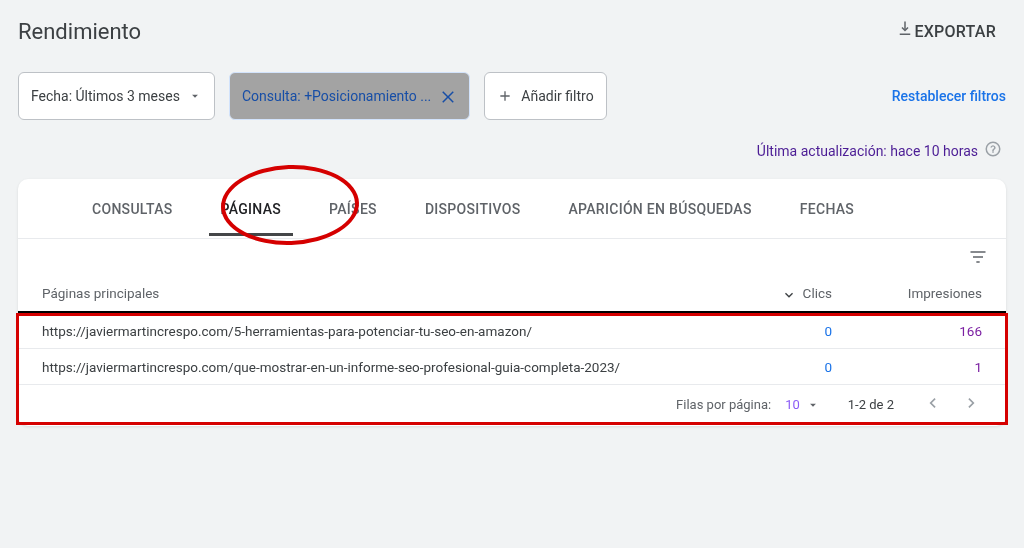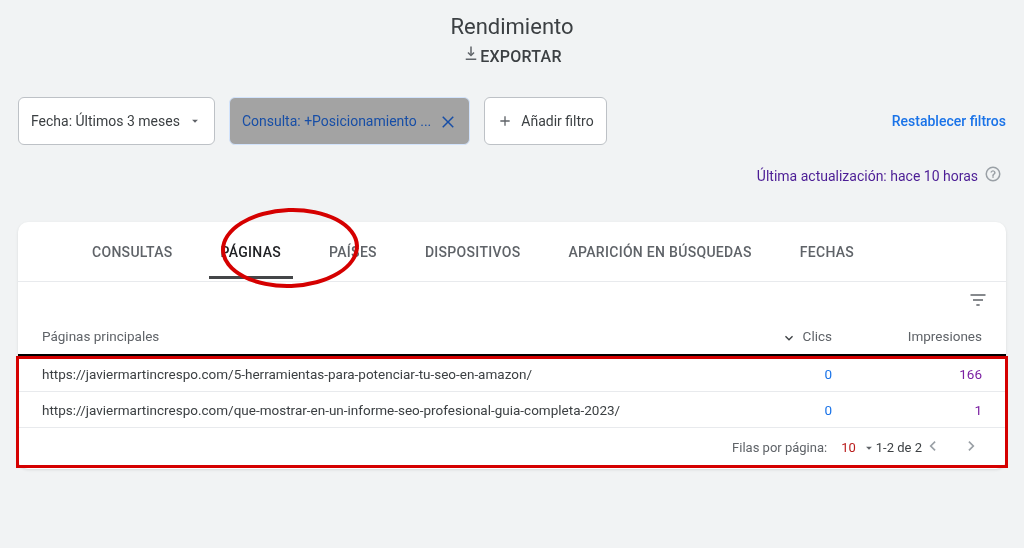--- a/index.html
+++ b/index.html
@@ -13,21 +13,20 @@
     overflow: hidden;
   }
   .page { padding: 0 18px; }
 
   
   .header-row {
     display: flex;
     justify-content: space-between;
     align-items: center;
     padding: 14px 0 8px;
-    flex-direction: column;
   }
   .page-title {
     font-size: 22px;
     color: #3c4043;
     font-weight: 400;
   }
   .export-btn {
     display: flex;
     align-items: center;
     font-size: 16px;
@@ -92,21 +91,20 @@
   }
   .last-updated svg { width: 18px; height: 18px; fill:#9aa0a6; }
 
   
   .card {
     background: #fff;
     border-radius: 10px;
     box-shadow: 0 1px 3px rgba(0,0,0,.1);
     padding: 0;
     position: relative;
-    margin-top: 18px;
   }
   .tabs {
     display: flex;
     align-items: center;
     gap: 40px;
     padding: 0 70px;
     height: 60px;
     border-bottom: 1px solid #e8eaed;
     position: relative;
   }
@@ -200,26 +198,27 @@
     right: -2px;
     top: 38px;
     height: 112px;
     pointer-events: none;
   }
 
   .pager {
     display: flex;
     align-items: center;
     justify-content: flex-end;
+    gap: 28px;
     padding: 8px 24px 10px;
     font-size: 13px;
     color: #5f6368;
   }
   .rows-per-page { display:flex; align-items:center; gap:14px; }
-  .rows-per-page .val { color:#b91c1c; display:flex; align-items:center; gap:6px; cursor:pointer;}
+  .rows-per-page .val { color:#8b5cf6; display:flex; align-items:center; gap:6px; cursor:pointer;}
   .rows-per-page .val svg {width:14px;height:14px;fill:#5f6368;}
   .pager-range { color:#3c4043; }
   .pager-nav { display:flex; gap:20px; }
   .pager-nav svg { width:20px;height:20px;fill:#9aa0a6;cursor:pointer; }
 </style>
 </head>
 <body>
 
 <div class="page">
 

